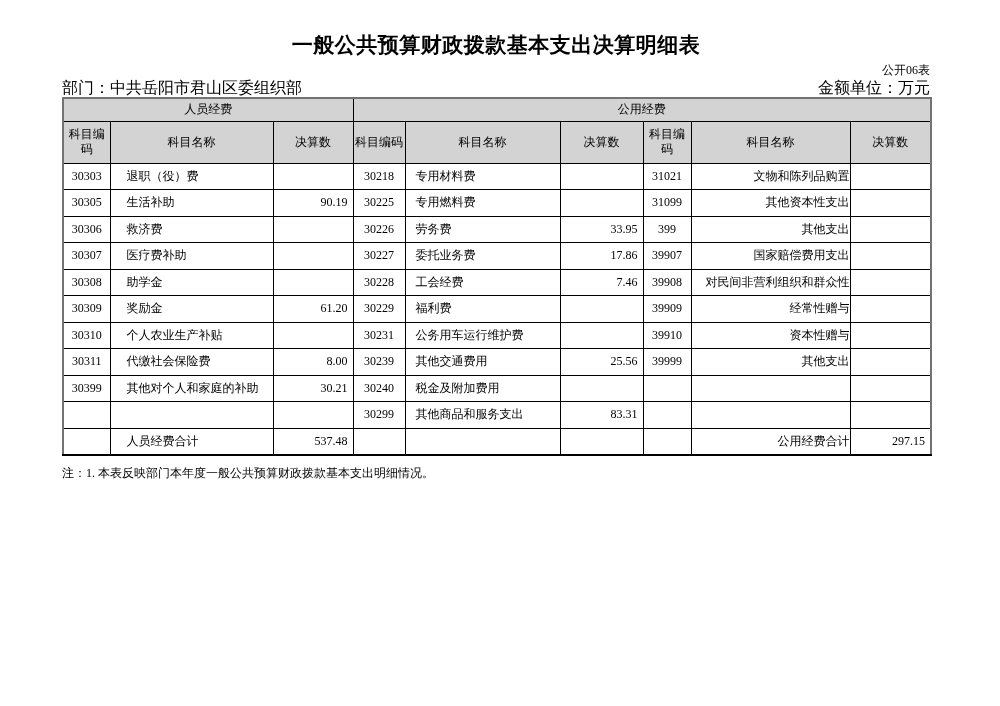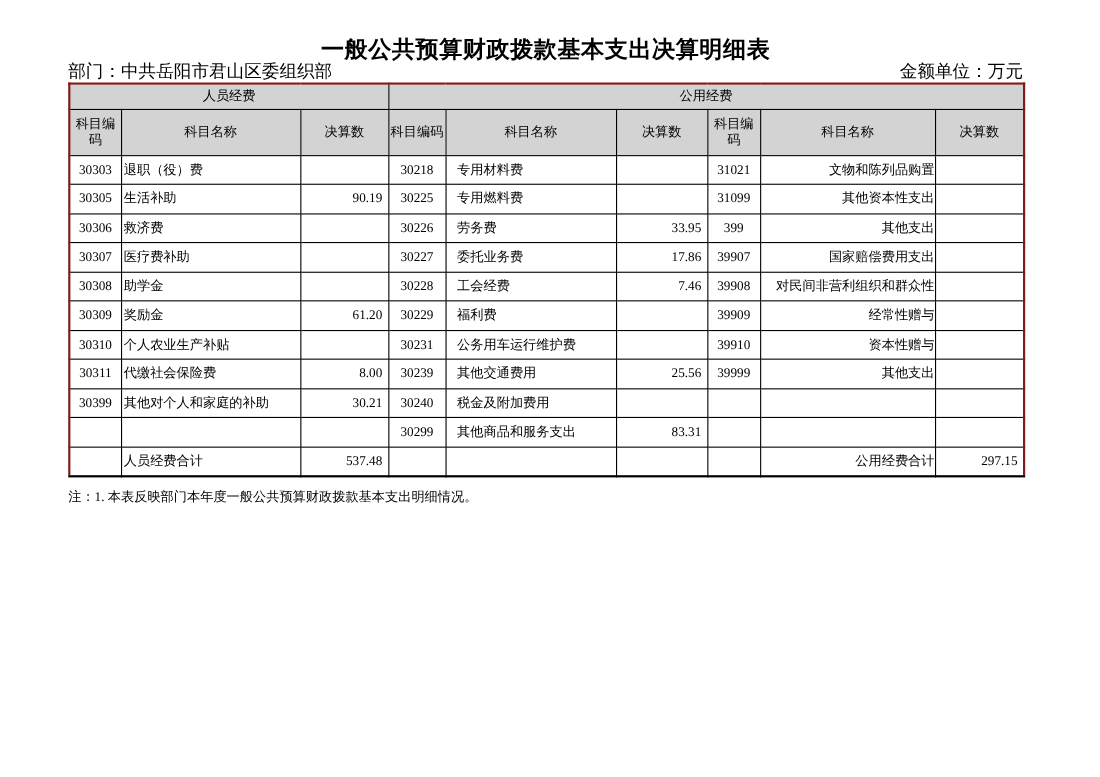--- a/index.html
+++ b/index.html
@@ -34,21 +34,21 @@
     align-items: flex-end;
     font-size: 16px;
     line-height: 15px;
     margin-top: 2px;
   }
   table.budget {
     border-collapse: collapse;
     table-layout: fixed;
     width: 868px;
     margin-top: 2px;
-    border: 2px solid #7f1d1d;
+    border: 2px solid #737373;
   }
   table.budget th, table.budget td {
     border: 1px solid #000;
     font-size: 12px;
     font-weight: normal;
     vertical-align: middle;
     overflow: hidden;
     padding: 0;
   }
   table.budget thead th {
@@ -57,37 +57,38 @@
     white-space: normal;
     line-height: 1.25;
     padding: 1px;
   }
   tr.group-row { height: 23px; }
   tr.colhead-row { height: 42px; }
   tbody tr { height: 26.5px; }
   tbody tr:last-child { height: 27px; border-bottom: 2px solid #000; }
   tbody td { white-space: nowrap; }
   tbody td:nth-child(3n+1) { text-align: center; }
-  tbody td:nth-child(2) { text-align: left; padding-left: 2px;  padding-right: 2px; }
+  tbody td:nth-child(2) { text-align: left; padding-left: 16px;  padding-right: 2px; }
   tbody td:nth-child(5) { text-align: left; padding-left: 10px; padding-right: 2px; }
   tbody td:nth-child(8) { text-align: right; padding-left: 14px; padding-right: 0; }
   tbody td:nth-child(3n) { text-align: right; padding-right: 5px; }
   tbody td.flush { padding-left: 4px; }
   .notes {
     font-size: 12px;
     line-height: 20px;
     margin-top: 7px;
   }
   .notes .note2 { padding-left: 24px; }
 </style>
 </head>
 <body>
 
 <div class="sheet">
   <div class="title">一般公共预算财政拨款基本支出决算明细表</div>
+  <div class="meta-right">公开06表</div>
   <div class="meta-row">
     <span>部门：中共岳阳市君山区委组织部</span>
     <span>金额单位：万元</span>
   </div>
 
   <table class="budget">
     <colgroup>
       <col style="width:47px">
         <col style="width:163px">
         <col style="width:80px">

